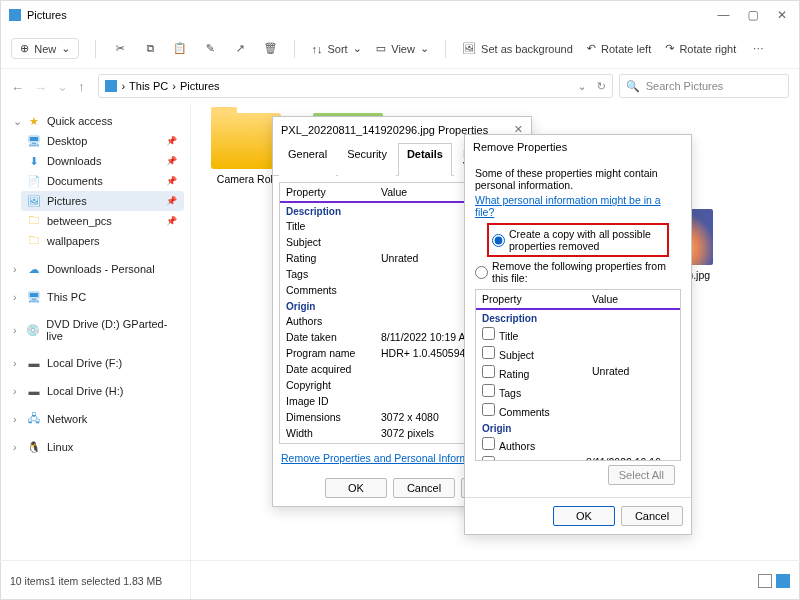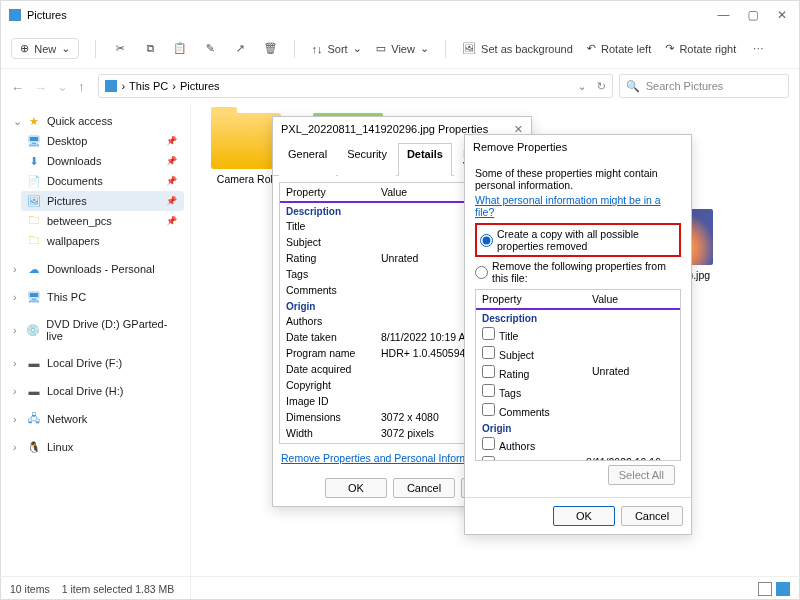--- a/index.html
+++ b/index.html
@@ -28,47 +28,47 @@
 .sb-icn { width: 14px; height: 14px; display: inline-flex; align-items: center; justify-content: center; color: #3a95d8; }
 .content { flex: 1; position: relative; padding: 10px 16px; }
 .grid { display: flex; gap: 24px; flex-wrap: wrap; }
 .file-item { width: 78px; text-align: center; font-size: 10.5px; }
 .thumb { width: 70px; height: 56px; margin: 0 auto 4px; border-radius: 2px; }
 .folder-icon { background: linear-gradient(#ffd977, #f5b700); border-radius: 3px; position: relative; }
 .folder-icon::before { content: ""; position: absolute; top: -6px; left: 0; width: 26px; height: 8px; background: #ffd977; border-radius: 2px 2px 0 0; }
 .pic-thumb1 { background: linear-gradient(#9dd06c 40%, #3b7f2e 41%); }
 .pic-thumb2 { background: linear-gradient(140deg, #f3a562, #d46a8a 60%, #3e57a5); }
 .sunset { background: radial-gradient(circle at 50% 70%, #ffd977 10%, #f48b55 35%, #4d5aa1 70%); }
-.statusbar { height: 24px; border-top: 1px solid #eee; display: flex; align-items: center; padding: 0 10px; font-size: 10.5px; color: #444; gap: 12px; position: absolute; bottom: 0; left: 0; right: 0; }
+.statusbar { height: 40px; border-top: 1px solid #eee; display: flex; align-items: center; padding: 0 10px; font-size: 10.5px; color: #444; gap: 0; position: absolute; bottom: 0; left: 0; right: 0; }
 .statusbar .right { margin-left: auto; display: flex; gap: 4px; }
 .view-sq { width: 14px; height: 14px; border: 1px solid #888; }
 .view-sq.active { background: #3a95d8; border-color: #3a95d8; }
 
 
 .dialog { position: absolute; background: #fff; border: 1px solid #c6c6c6; box-shadow: 0 4px 12px rgba(0,0,0,0.15); z-index: 10; }
-.dlg-title { display: flex; padding: 6px 8px; font-size: 11px; }
+.dlg-title { display: flex; align-items: center; padding: 6px 8px; font-size: 11px; }
 .dlg-close { margin-left: auto; color: #777; }
 .tabs { display: flex; border-bottom: 1px solid #ccc; padding: 0 6px; gap: 2px; font-size: 11px; }
 .tab { padding: 4px 8px; border: 1px solid transparent; border-bottom: none; position: relative; top: 1px; background: #fff; }
 .tab.active { border-color: #ccc; border-bottom: 1px solid #fff; font-weight: bold; }
 .proplist { height: 262px; margin: 6px; border: 1px solid #ccc; overflow-y: auto; font-size: 10.5px; }
 .pl-head { display: flex; padding: 3px 6px; border-bottom: 2px solid #6d28d9; }
 .pl-head span:first-child { width: 95px; }
 .pl-group { padding: 3px 6px 1px; font-weight: 600; color: #1a3c8f; font-size: 10px; }
 .pl-row { display: flex; padding: 2px 6px; }
 .pl-row .k { width: 95px; }
 .link1 { color: #0066cc; padding: 2px 8px 6px; font-size: 10.5px; text-decoration: underline; display: inline-block; }
 .dlg-btns { display: flex; gap: 6px; justify-content: flex-end; padding: 8px; border-top: 0; }
 .btn { min-width: 62px; padding: 3px 10px; border: 1px solid #bbb; background: #f9f9f9; font-size: 11px; text-align: center; border-radius: 2px; }
 
 
 .rp-body { padding: 8px 10px; font-size: 10.5px; }
 .radio-row { display: flex; align-items: center; gap: 4px; padding: 1px 0; }
 .radio-row input { accent-color: #0a62c9; }
-.hl { border: 2px solid #d30f0f; padding: 2px 3px; margin: 2px 0; }
+.hl { border: 2px solid #d30f0f; padding: 2px 3px; margin: 2px 12px; }
 .rp-list { height: 172px; margin-top: 4px; border: 1px solid #ccc; overflow-y: auto; }
 .rp-list .pl-row .k { width: 110px; }
 .cb { margin-right: 4px; }
 .rp-foot { display: flex; justify-content: flex-end; padding: 4px 6px; }
 .lnk { color: #0066cc; font-size: 10.5px; text-decoration: underline; padding: 3px 0; display: inline-block; }
 </style>
 </head>
 <body>
 
 <div class="window">

